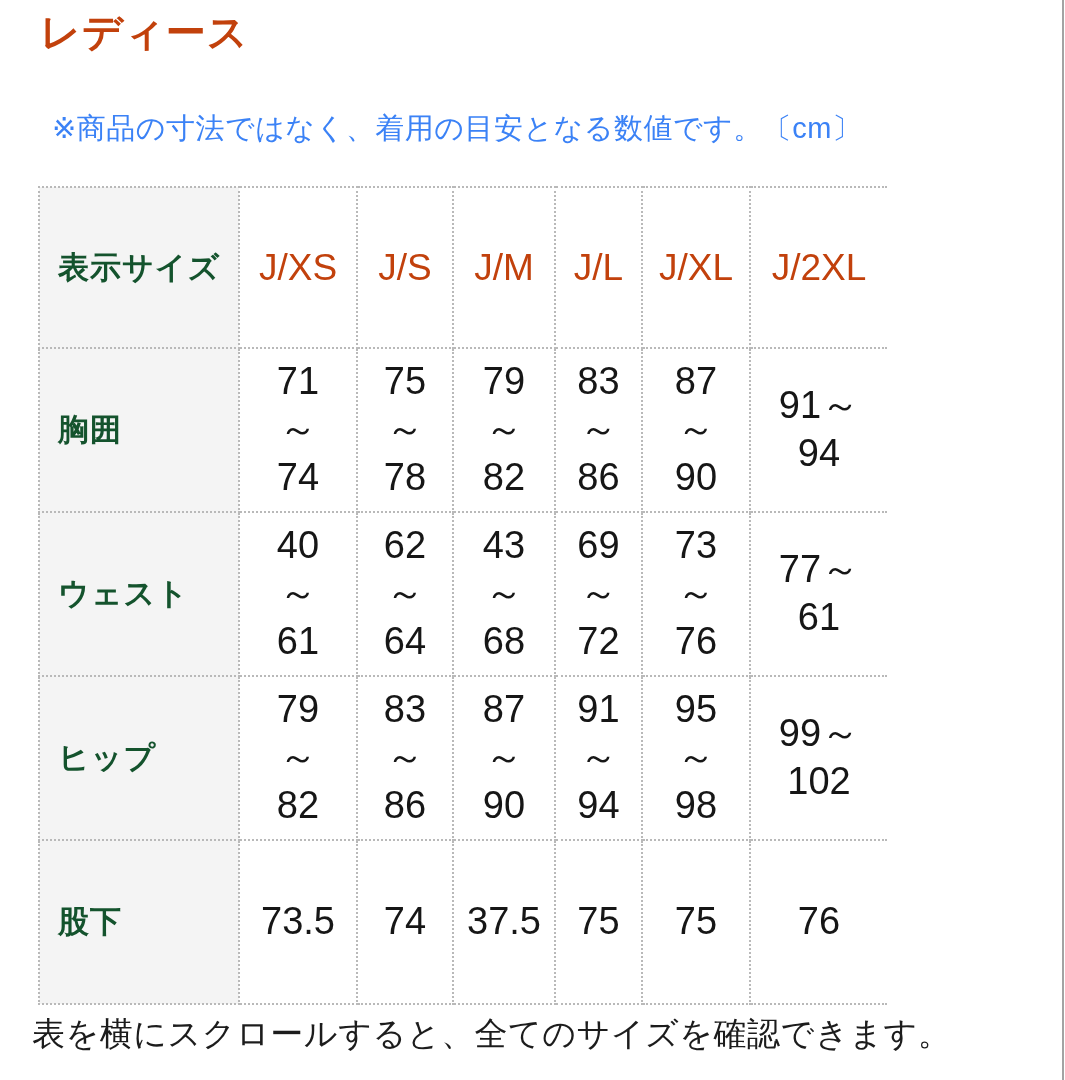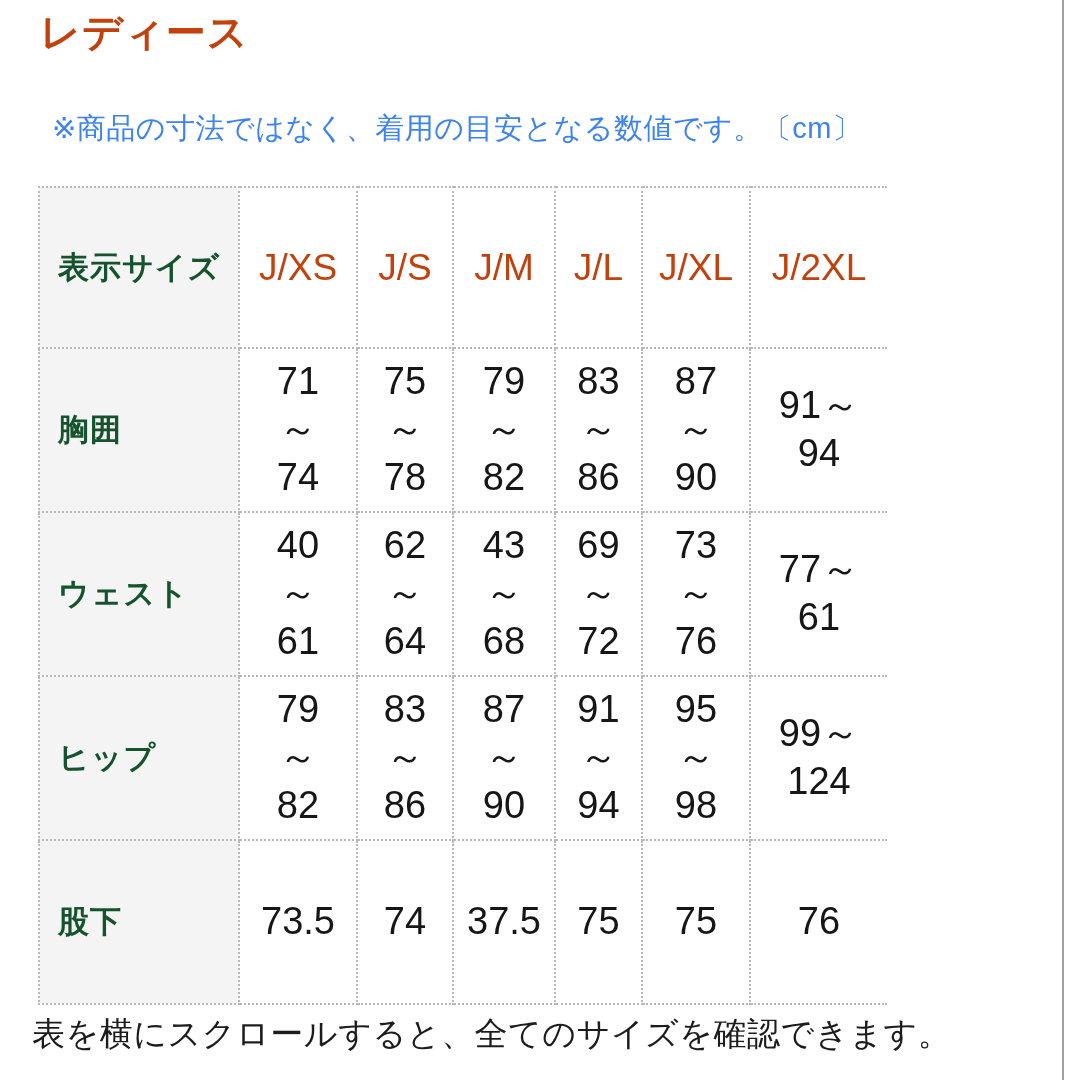--- a/index.html
+++ b/index.html
@@ -166,21 +166,21 @@
               <span class="cell-line">～</span>
               <span class="cell-line">94</span>
             </td>
             <td class="value-cell">
               <span class="cell-line">95</span>
               <span class="cell-line">～</span>
               <span class="cell-line">98</span>
             </td>
             <td class="value-cell">
               <span class="cell-line">99～</span>
-              <span class="cell-line">124</span>
+              <span class="cell-line">102</span>
             </td>
           </tr>
           <tr>
             <th class="row-label">股下</th>
             <td class="value-cell">
               <span class="cell-line">73.5</span>
             </td>
             <td class="value-cell">
               <span class="cell-line">74</span>
             </td>

